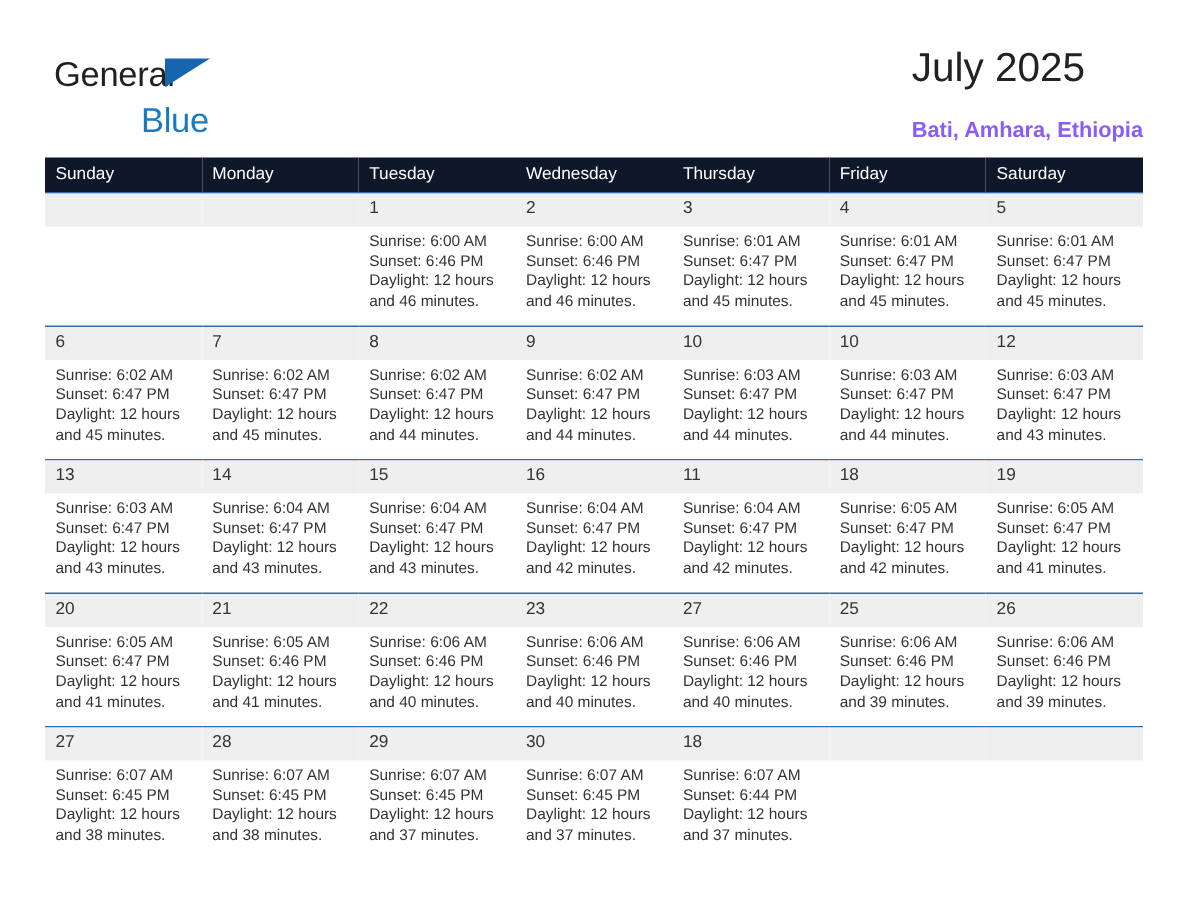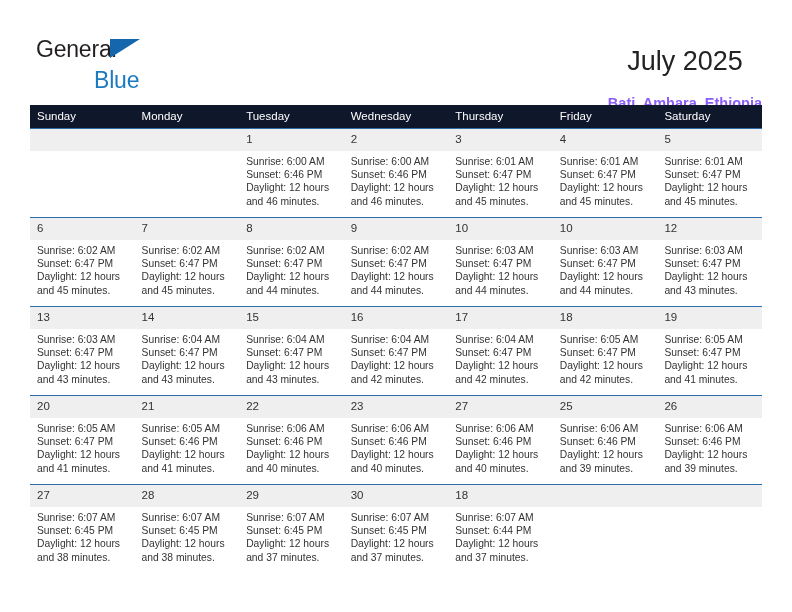--- a/index.html
+++ b/index.html
@@ -63,22 +63,22 @@
     font-size: 23px;
     letter-spacing: -0.2px;
     color: #1c7ac0;
     font-family: "Liberation Sans", sans-serif;
     margin-top: 10px;
   }
 
   .title-block {
     position: absolute;
     right: 0;
-    top: 16px;
-    text-align: center;
+    top: 0;
+    text-align: left;
   }
   .cal-title {
     font-size: 27px;
     color: #222222;
     line-height: 34px;
     white-space: nowrap;
   }
   .cal-subtitle {
     font-size: 14.5px;
     font-weight: bold;
@@ -374,21 +374,21 @@
               <div class="details">
                 <div>Sunrise: 6:04 AM</div>
                 <div>Sunset: 6:47 PM</div>
                 <div>Daylight: 12 hours</div>
                 <div>and 42 minutes.</div>
               </div>
             </div>
           </td>
           <td>
             <div class="cell-inner">
-              <span class="daynum">17</span>
+              <span class="daynum">11</span>
               <div class="details">
                 <div>Sunrise: 6:04 AM</div>
                 <div>Sunset: 6:47 PM</div>
                 <div>Daylight: 12 hours</div>
                 <div>and 42 minutes.</div>
               </div>
             </div>
           </td>
           <td>
             <div class="cell-inner">

